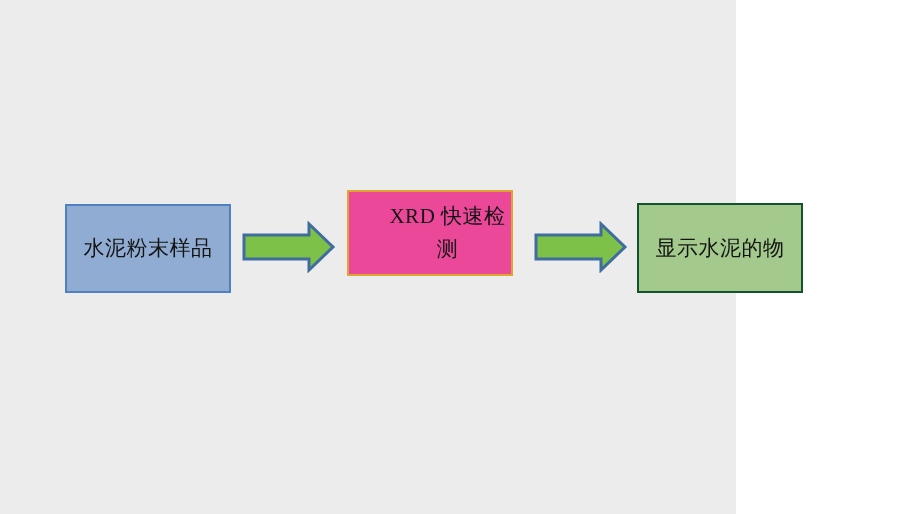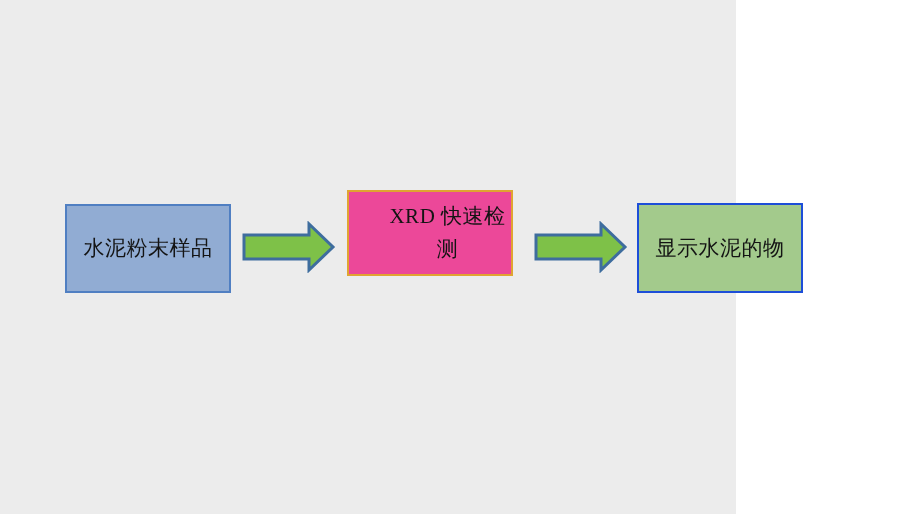--- a/index.html
+++ b/index.html
@@ -38,21 +38,21 @@
     left: 347px; top: 190px;
     width: 166px; height: 86px;
     background: #ec4899;
     border: 2px solid #E0A432;
     padding-left: 35px;
   }
   .node-result {
     left: 637px; top: 203px;
     width: 166px; height: 90px;
     background: #A3CA8C;
-    border: 2px solid #1d4ed8;
+    border: 2px solid #14532d;
   }
   .node-label { display: block; }
   .flow-arrow {
     position: absolute;
     width: 94px;
     height: 52px;
     top: 221px;
   }
   .arrow-1 { left: 242px; }
   .arrow-2 { left: 534px; }

